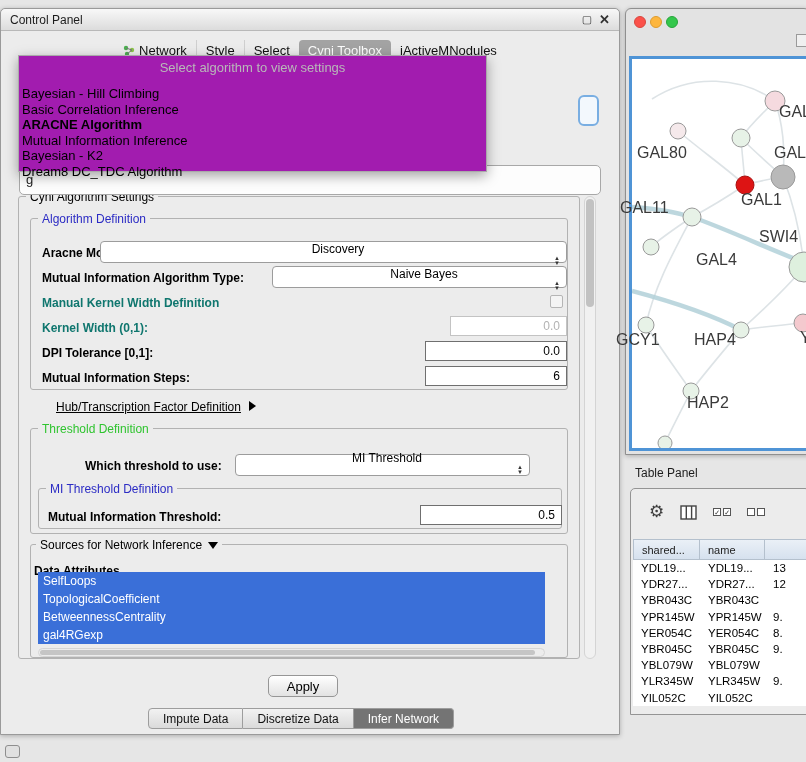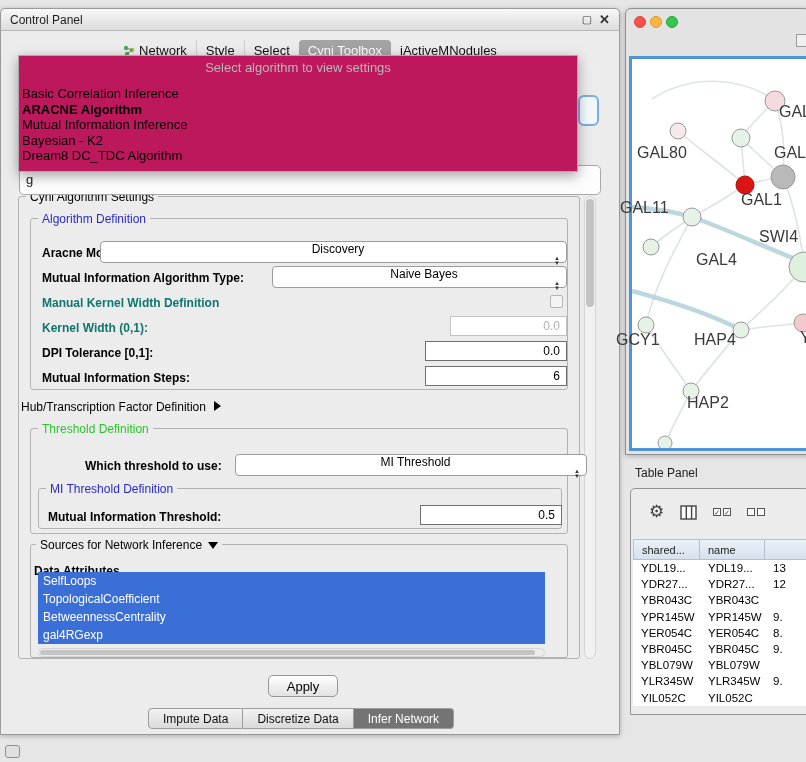--- a/index.html
+++ b/index.html
@@ -28,22 +28,22 @@
   .tab.sel + .tab { border-left:none; }
 
   
   .ghost-combo { position:absolute; left:18px; top:156px; width:582px; height:30px;
         background:#fdfdfd; border:1px solid #a8a8a8; border-radius:5px; z-index:1;
         font-size:13px; color:#222; padding:6px 0 0 6px; }
   .ghost-ring { position:absolute; left:578px; top:95px; width:21px; height:31px;
         background:#f3f8fd; border:2px solid #79aee2; border-radius:6px; z-index:3; }
 
   
-  .popup { position:absolute; left:18px; top:55px; width:560px; height:117px;
-        background:#be185d; border:1px solid #a9a9a9; z-index:10;
+  .popup { position:absolute; left:18px; top:55px; width:469px; height:117px;
+        background:#a21caf; border:1px solid #a9a9a9; z-index:10;
         box-shadow:0 4px 12px rgba(0,0,0,.35); font-size:13px; }
   .popup-ph { text-align:center; color:#b9b9b9; padding-top:4px; height:30px; }
   .popup-item { line-height:15.5px; padding-left:3px; color:#000; white-space:nowrap; }
   .popup-item.bold { font-weight:bold; }
 
   
   .group { position:absolute; border:1px solid #b2b2b2; border-radius:3px; }
   .gtitle { position:absolute; font-size:12px; background:#ececec; padding:0 4px; white-space:nowrap; }
   .gtitle.blue { color:#2b2bc4; }
   .gtitle.green { color:#2fc42f; }
@@ -170,20 +170,21 @@
 
     <div class="ghost-combo">
       <span>g</span>
     </div>
   </div>
 
   <div class="ghost-ring"></div>
 
   <div class="popup">
     <div class="popup-ph">Select algorithm to view settings</div>
+    <div class="popup-item">Bayesian - Hill Climbing</div>
     <div class="popup-item">Basic Correlation Inference</div>
     <div class="popup-item bold">ARACNE Algorithm</div>
     <div class="popup-item">Mutual Information Inference</div>
     <div class="popup-item">Bayesian - K2</div>
     <div class="popup-item">Dream8 DC_TDC Algorithm</div>
   </div>
 
   <div class="group" style="left:18px; top:196px; width:562px; height:463px;"></div>
   <span class="gtitle" style="left:26px; top:190px;">Cyni Algorithm Settings</span>
 
@@ -223,29 +224,29 @@
   <span class="lbl" style="left:42px; top:346px;">DPI Tolerance [0,1]:</span>
   <div class="field" style="left:425px; top:341px; width:142px;">
     <span>0.0</span>
   </div>
 
   <span class="lbl" style="left:42px; top:371px;">Mutual Information Steps:</span>
   <div class="field" style="left:425px; top:366px; width:142px;">
     <span>6</span>
   </div>
 
-  <span class="expander" style="left:21px; top:400px;">
+  <span class="expander" style="left:56px; top:400px;text-decoration:underline;">
     <span>Hub/Transcription Factor Definition</span><span class="tri-r"></span>
   </span>
 
   <div class="group" style="left:30px; top:428px; width:538px; height:106px;"></div>
   <span class="gtitle green" style="left:38px; top:422px;">Threshold Definition</span>
 
   <span class="lbl" style="left:85px; top:459px;">Which threshold to use:</span>
-  <div class="combo" style="left:235px; top:454px; width:352px;">
+  <div class="combo" style="left:235px; top:454px; width:295px;justify-content:flex-end;">
     <span>MI Threshold</span>
     <span class="arrows">
         <span>▲</span>
         <span>▼</span>
       </span>
   </div>
 
   <div class="group" style="left:38px; top:488px; width:524px; height:41px;"></div>
   <span class="gtitle blue" style="left:46px; top:482px;">MI Threshold Definition</span>
   <span class="lbl" style="left:48px; top:510px;">Mutual Information Threshold:</span>

